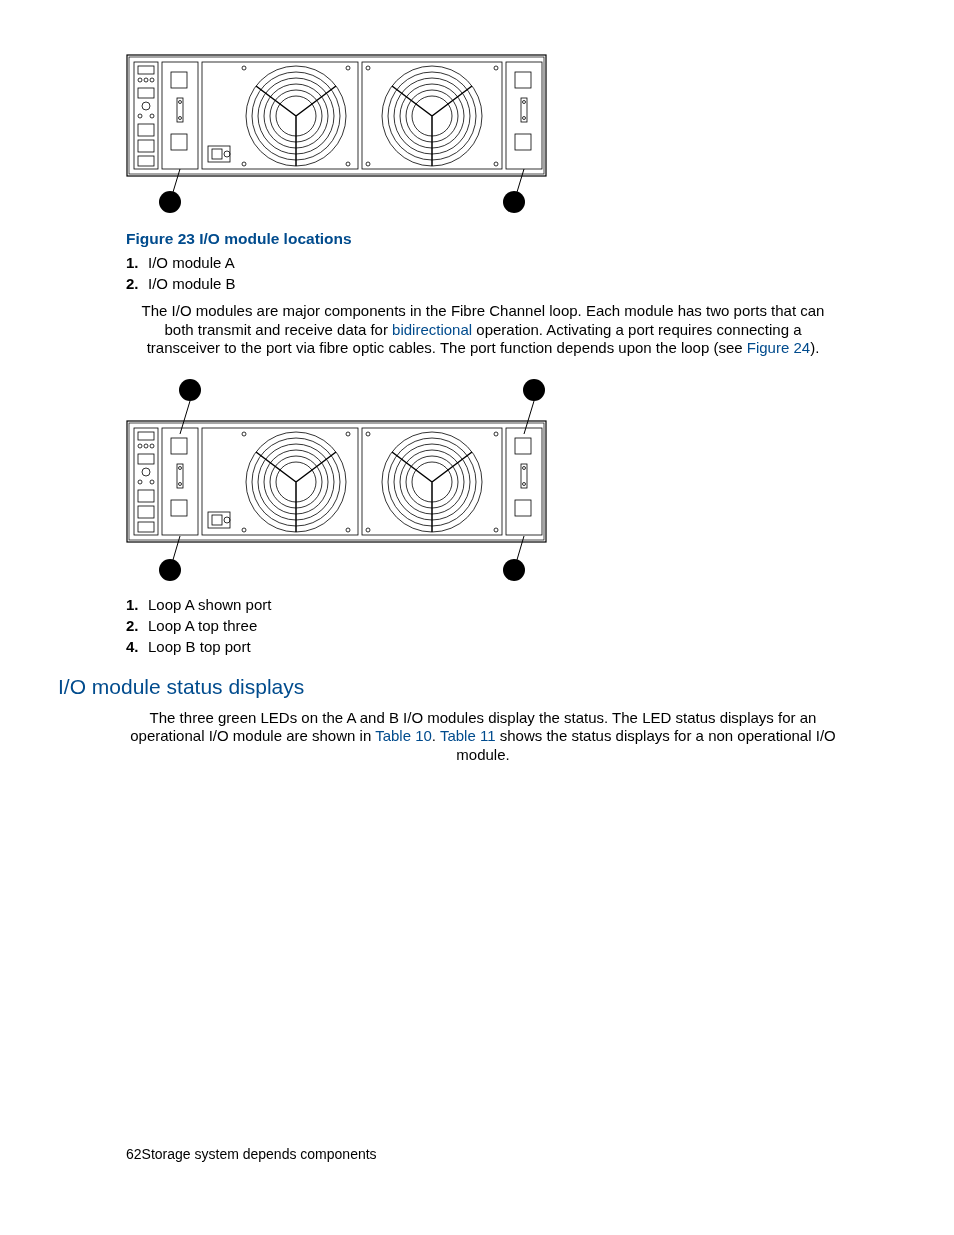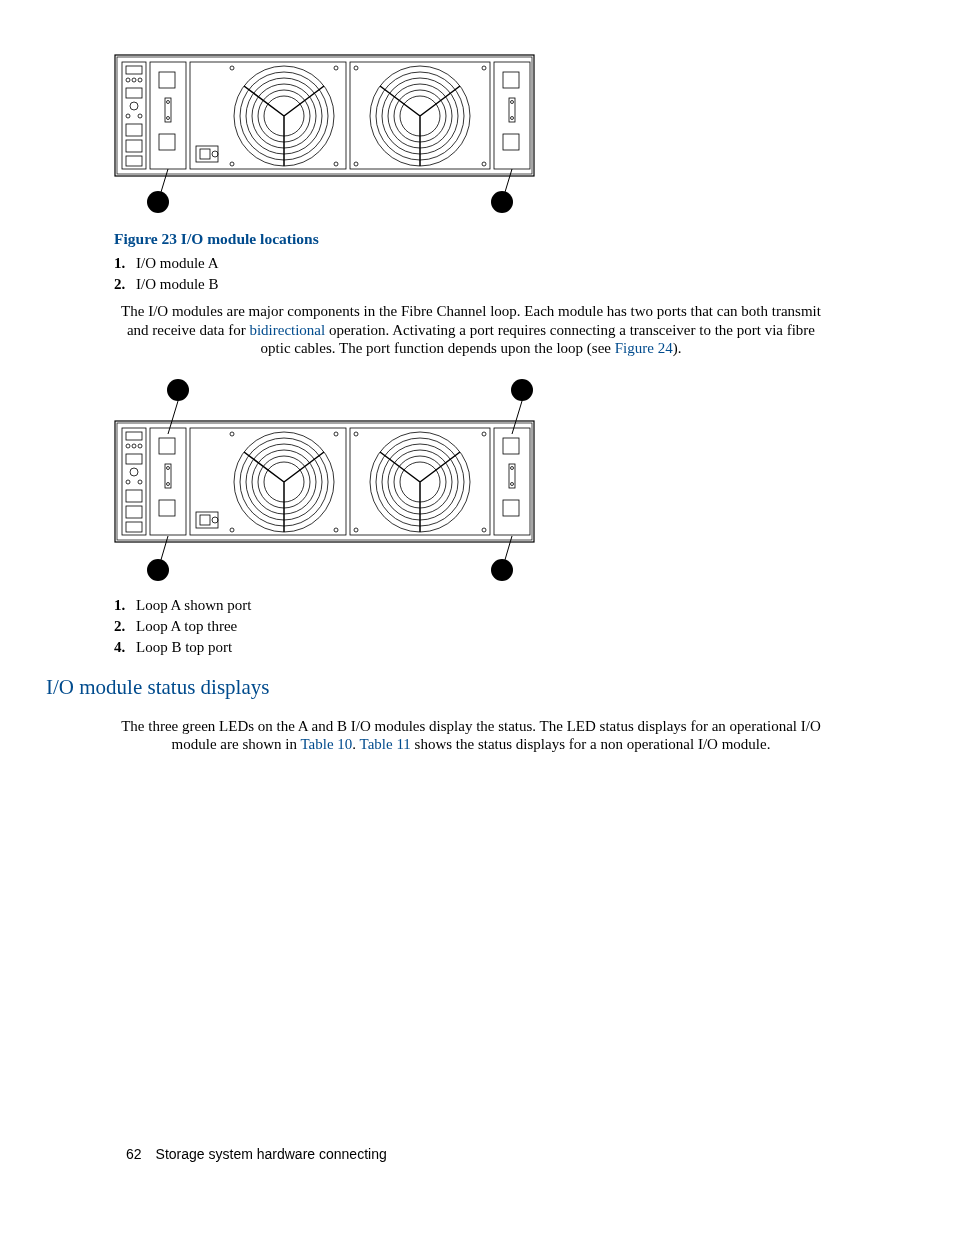--- a/index.html
+++ b/index.html
@@ -10,24 +10,23 @@
     font-weight: 300;
     color: #000;
     width: 954px;
     height: 1235px;
     position: relative;
     font-size: 15px;
     line-height: 1.25;
   }
   .content {
     position: absolute;
-    left: 114px;
+    left: 126px;
     top: 54px;
     width: 714px;
-    font-family: Liberation Serif, serif;
   }
   .figure {
     margin-bottom: 10px;
   }
   .figure svg { display: block; }
   .caption {
     color: #004b8d;
     font-weight: 600;
     margin: 10px 0 6px 0;
     font-size: 15.5px;
@@ -47,29 +46,29 @@
   }
   p.body {
     margin: 6px 0 14px 0;
     text-align: center;
   }
   .link { color: #004b8d; }
   h2.section {
     color: #004b8d;
     font-weight: 300;
     font-size: 21px;
-    margin: 18px 0 16px -68px;
+    margin: 18px 0 8px -68px;
   }
   .footer {
     position: absolute;
     left: 126px;
     bottom: 72px;
     font-size: 14px;
   }
-  .footer .pagenum { margin-right: 14px; }
+  .footer .pagenum { }
 </style>
 </head>
 <body>
 
 <div class="content">
 
   <div class="figure">
     <svg width="428" height="165" viewBox="0 0 428 165">
 
       <rect x="1" y="1" width="419" height="121" fill="none" stroke="#000" stroke-width="1.2"></rect>
@@ -254,14 +253,14 @@
 
   <h2 class="section">I/O module status displays</h2>
 
   <p class="body">
     <span>The three green LEDs on the A and B I/O modules display the status. The LED status displays for an operational I/O module are shown in </span><span class="link">Table 10</span><span>. </span><span class="link">Table 11</span><span> shows the status displays for a non operational I/O module.</span>
   </p>
 
 </div>
 
 <div class="footer">
-  <span class="pagenum">62</span><span>Storage system hardware connecting</span>
+  <span class="pagenum">62</span><span>Storage system depends components</span>
 </div>
 
 </body></html>

